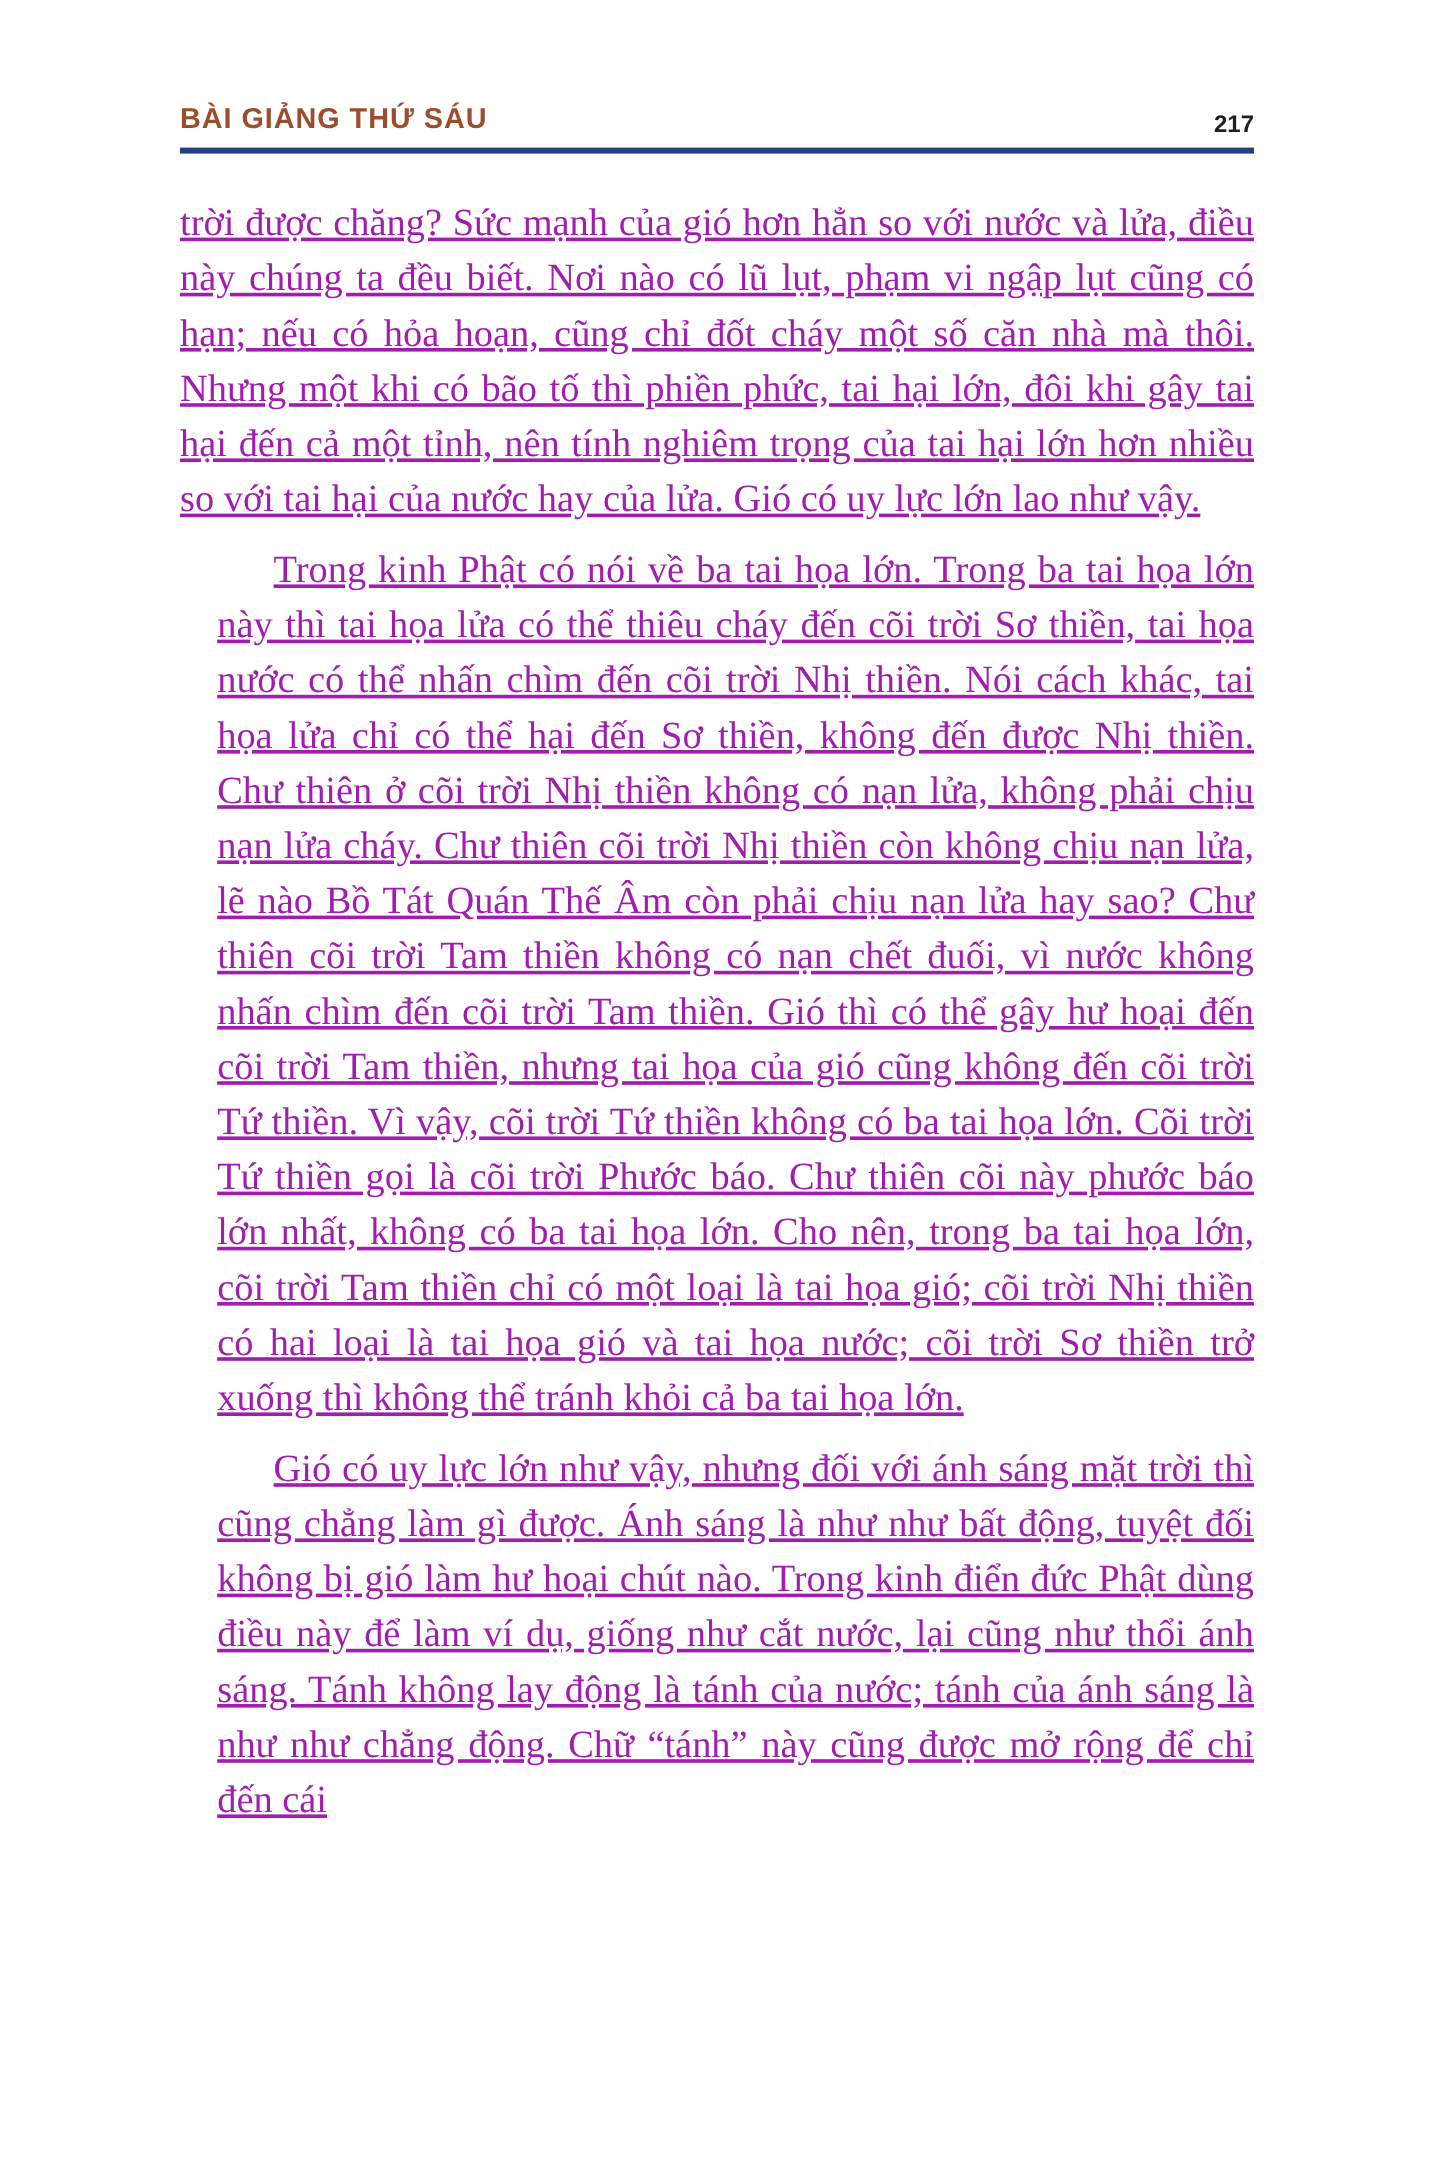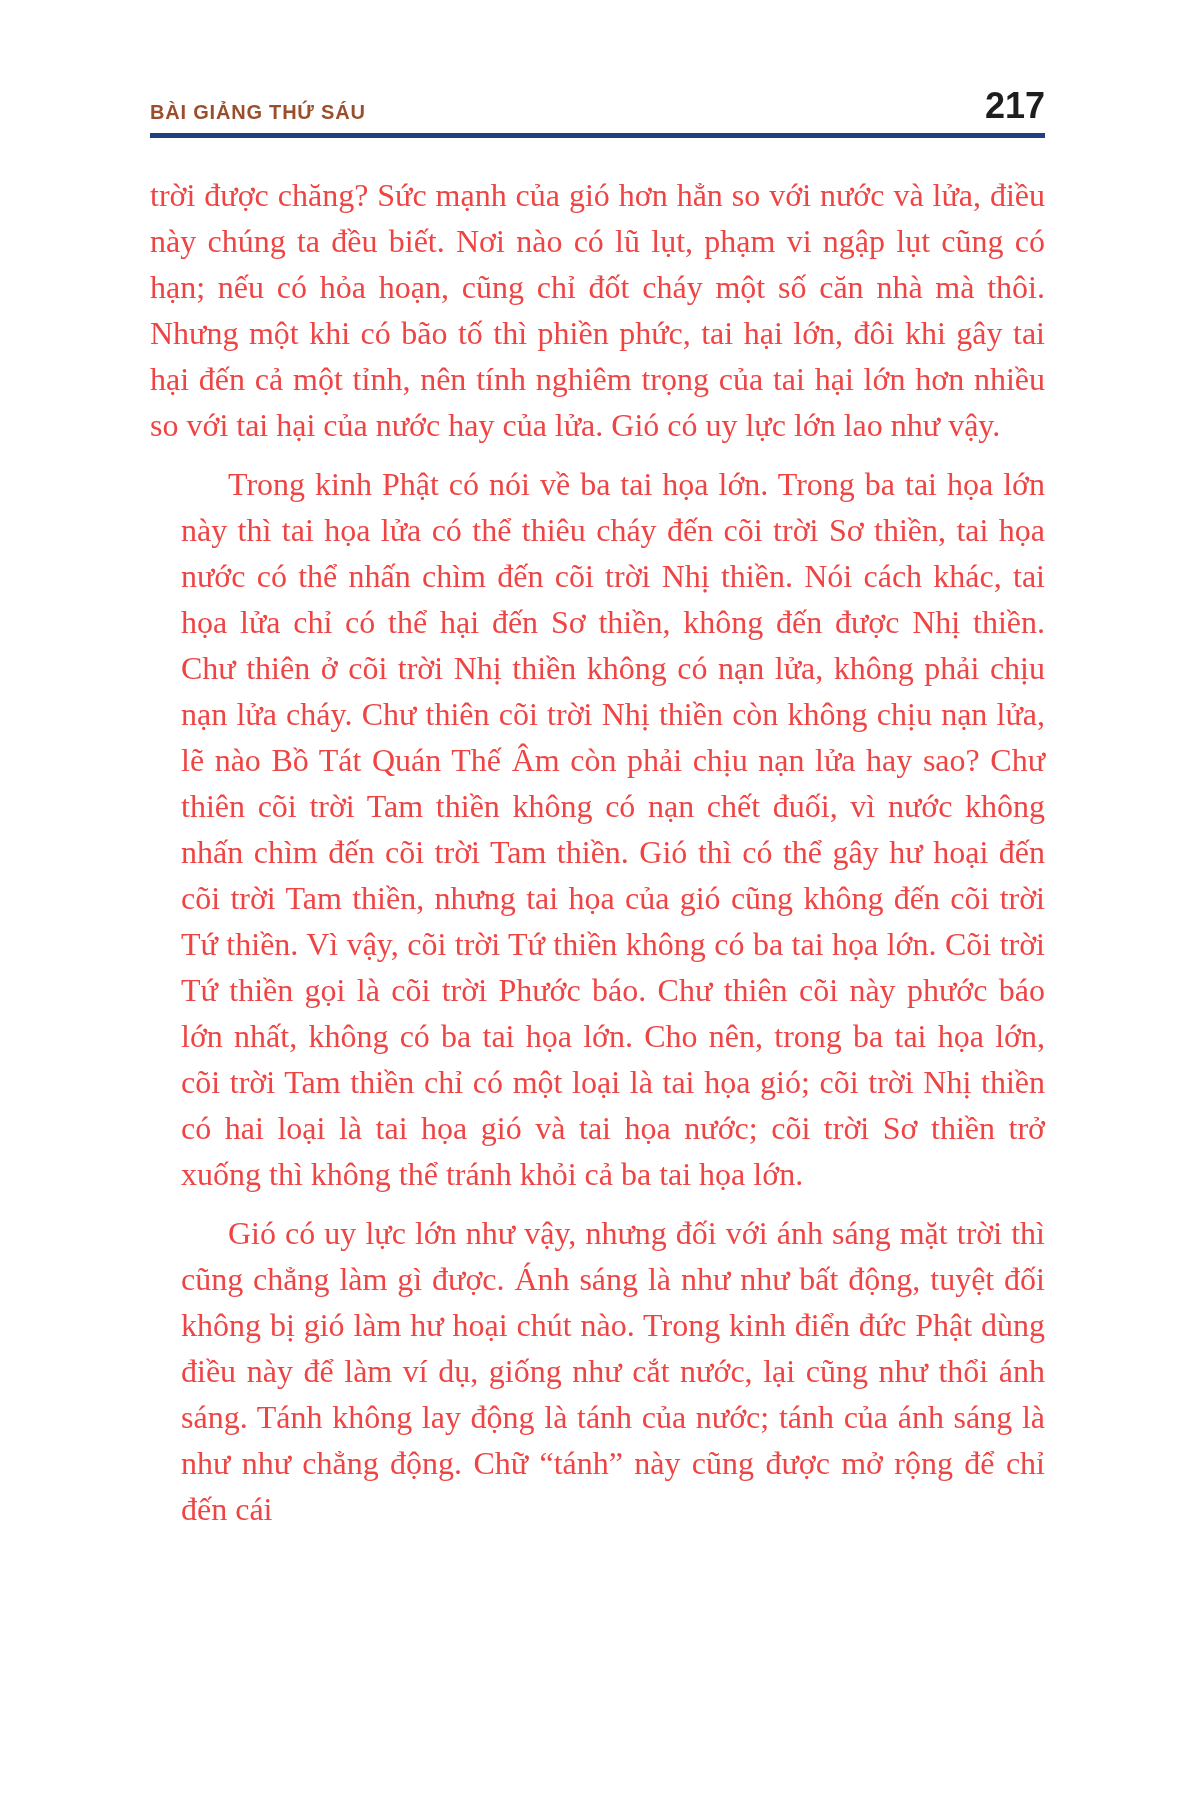--- a/index.html
+++ b/index.html
@@ -18,46 +18,47 @@
     overflow: hidden;
   }
   .page-header {
     display: flex;
     justify-content: space-between;
     align-items: flex-end;
   }
   .running-title {
     font-family: "Liberation Sans", sans-serif;
     font-weight: 700;
-    font-size: 20px;
+    font-size: 24px;
     letter-spacing: 0.8px;
     color: #9a4e2c;
     line-height: 1;
     padding-bottom: 2px;
     text-align: center;
   }
   .page-number {
     font-family: "Liberation Sans", sans-serif;
     font-weight: 700;
-    font-size: 36px;
+    font-size: 20px;
     color: #1e1e1e;
     line-height: 1;
   }
   .header-rule {
     height: 5px;
     background: #21407e;
     margin-top: 9px;
     border: none;
   }
   .body-text {
     margin-top: 34px;
     font-size: 32px;
     line-height: 46px;
-    color: #ef4444;
+    color: #a21caf;
     text-align: justify;
+    text-decoration: underline;
   }
   .body-text p {
     margin: 0;
   }
   .body-text p + p {
     margin-top: 13px;
   }
   .body-text p.indent {
     text-indent: 47px;
     margin-left: 31px;

